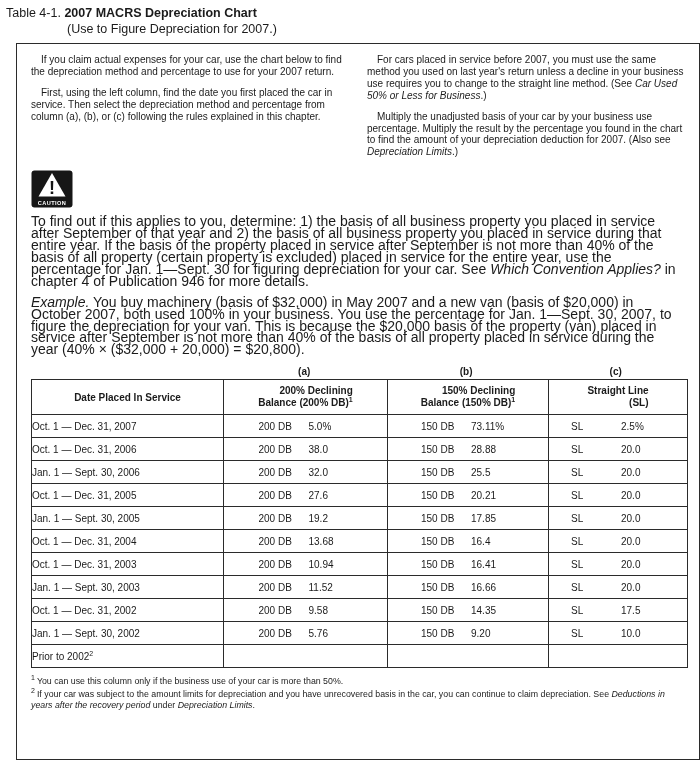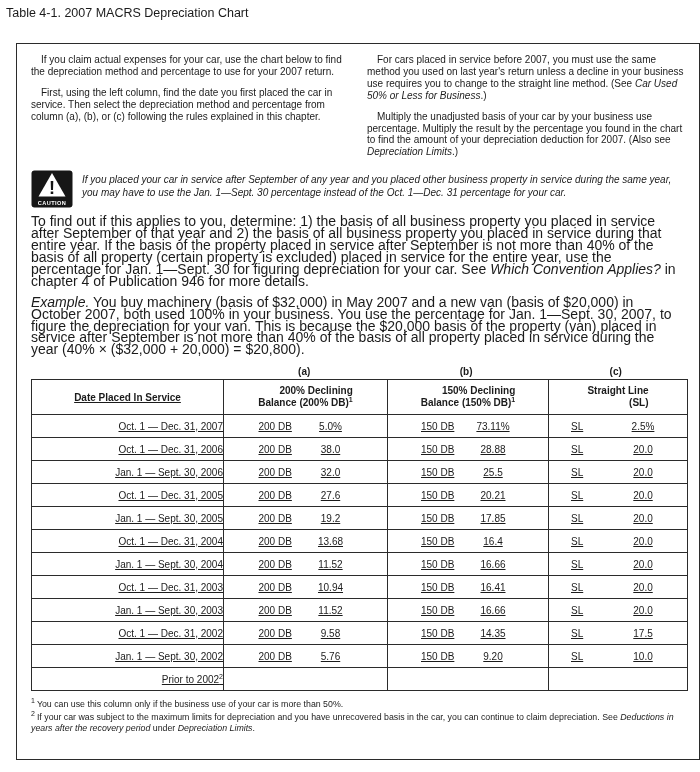--- a/index.html
+++ b/index.html
@@ -6,21 +6,21 @@
   html,body { width:700px; height:772px; }
   body {
     background:#ffffff; color:#1b1b1b;
     font-family:"Liberation Sans", sans-serif;
     position:relative; overflow:hidden;
   }
   .it { font-style:italic; }
   sup { font-size:7px; vertical-align:super; line-height:0; }
 
   .title-block { padding:6px 0 0 6px; font-size:12.5px; line-height:15.5px; }
-  .title-main { font-weight:normal; }
+  .title-main { font-weight:bold; }
   .title-sub { padding-left:61px; }
 
   .outer-box {
     position:absolute; left:16px; top:43px; width:684px; height:717px;
     border:1.5px solid #2b2b2b; padding:10px 14px 0 14px; background:#fff;
   }
 
   .intro { display:flex; gap:18px; font-size:10px; line-height:11.9px; }
   .intro .col { flex:1; }
   .intro p { text-indent:10px; margin-bottom:9px; }
@@ -29,40 +29,41 @@
   .caution-icon { flex:0 0 42px; }
   .caution-text { font-style:italic; font-size:10px; line-height:12.6px; padding-top:4px; }
 
   .para { font-size:14px; line-height:11.9px; margin-bottom:9px; }
 
   .table-wrap { margin-top:10px; }
   .abc-row { display:flex; font-size:10px; font-weight:bold; line-height:12px; margin-bottom:1px; }
   .abc-row .cell { text-align:center; }
   .w1 { width:192px; } .w2 { width:164px; } .w3 { width:161px; } .w4 { width:139px; }
 
-  table { border-collapse:collapse; width:656px; table-layout:fixed;text-decoration:underline; }
+  table { border-collapse:collapse; width:656px; table-layout:fixed; }
   th, td { border:1px solid #2b2b2b; font-size:10px; padding:0; }
   th { height:35px; font-weight:bold; }
   td { height:23px; }
   .hwrap { display:inline-block; text-align:right; line-height:12.2px; }
   th { text-align:center; vertical-align:middle; }
-  .c-date { text-align:right; }
+  .c-date { text-align:left; }
   .mv { display:flex; justify-content:center; gap:4px; }
   .mv .m { width:46px; text-align:left; }
-  .mv .v { width:44px; text-align:center; }
+  .mv .v { width:44px; text-align:left; }
 
   .footnotes { margin-top:8px; font-size:8.8px; line-height:11px; }
   .footnotes .fn { margin-bottom:2px; }
   .footnotes sup { margin-right:2px; }
 </style>
 </head>
 <body>
 
 <div class="title-block">
   <div><span>Table 4-1.</span> <span class="title-main">2007 MACRS Depreciation Chart</span></div>
+  <div class="title-sub">(Use to Figure Depreciation for 2007.)</div>
 </div>
 
 <div class="outer-box">
 
   <div class="intro">
     <div class="col">
       <p><span>If you claim actual expenses for your car, use the chart below to find the depreciation method and percentage to use for your 2007 return.</span></p>
       <p><span>First, using the left column, find the date you first placed the car in service. Then select the depreciation method and percentage from column (a), (b), or (c) following the rules explained in this chapter.</span></p>
     </div>
     <div class="col">
@@ -71,21 +72,20 @@
     </div>
   </div>
 
   <div class="caution-row">
     <svg class="caution-icon" width="42" height="38" viewBox="0 0 42 38">
       <rect x="0.5" y="0.5" width="41" height="37" rx="3" fill="#161616"></rect>
       <polygon points="21,3 34.5,26.5 7.5,26.5" fill="#ffffff"></polygon>
       <text x="21" y="24" font-size="18" font-weight="bold" fill="#161616" text-anchor="middle" font-family="Liberation Sans, sans-serif">!</text>
       <text x="21" y="34.5" font-size="5.6" font-weight="bold" fill="#ffffff" text-anchor="middle" letter-spacing="0.4" font-family="Liberation Sans, sans-serif">CAUTION</text>
     </svg>
-    <div class="caution-text">If you placed your car in service after September of any year and you placed other business property in service during the same year, you may have to use the Jan. 1—Sept. 30 percentage instead of the Oct. 1—Dec. 31 percentage for your car.</div>
   </div>
 
   <p class="para"><span>To find out if this applies to you, determine: 1) the basis of all business property you placed in service after September of that year and 2) the basis of all business property you placed in service during that entire year. If the basis of the property placed in service after September is not more than 40% of the basis of all property (certain property is excluded) placed in service for the entire year, use the percentage for Jan. 1—Sept. 30 for figuring depreciation for your car. See </span><span class="it">Which Convention Applies?</span><span> in chapter 4 of Publication 946 for more details.</span></p>
   <p class="para"><span class="it">Example.</span><span> You buy machinery (basis of $32,000) in May 2007 and a new van (basis of $20,000) in October 2007, both used 100% in your business. You use the percentage for Jan. 1—Sept. 30, 2007, to figure the depreciation for your van. This is because the $20,000 basis of the property (van) placed in service after September is not more than 40% of the basis of all property placed in service during the year (40% × ($32,000 + 20,000) = $20,800).</span></p>
 
   <div class="table-wrap">
     <div class="abc-row">
       <div class="cell w1"></div>
       <div class="cell w2">(a)</div>
       <div class="cell w3">(b)</div>
@@ -234,41 +234,20 @@
               </div>
             </td>
       <td>
               <div class="mv">
                 <span class="m">SL</span>
                 <span class="v">20.0</span>
               </div>
             </td>
     </tr>
 
-    <tr>
-      <td class="c-date"><span>Jan. 1 — Sept. 30, 2004</span><sup></sup></td>
-      <td>
-              <div class="mv">
-                <span class="m">200 DB</span>
-                <span class="v">11.52</span>
-              </div>
-            </td>
-      <td>
-              <div class="mv">
-                <span class="m">150 DB</span>
-                <span class="v">16.66</span>
-              </div>
-            </td>
-      <td>
-              <div class="mv">
-                <span class="m">SL</span>
-                <span class="v">20.0</span>
-              </div>
-            </td>
-    </tr>
 
     <tr>
       <td class="c-date"><span>Oct. 1 — Dec. 31, 2003</span><sup></sup></td>
       <td>
               <div class="mv">
                 <span class="m">200 DB</span>
                 <span class="v">10.94</span>
               </div>
             </td>
       <td>
@@ -371,16 +350,16 @@
                 <span class="v"></span>
               </div>
             </td>
     </tr>
   </tbody>
     </table>
   </div>
 
   <div class="footnotes">
     <div class="fn"><sup>1</sup><span><span>You can use this column only if the business use of your car is more than 50%.</span></span></div>
-    <div class="fn"><sup>2</sup><span><span>If your car was subject to the maximum limits for depreciation and you have unrecovered basis in the car, you can continue to claim depreciation. See </span><span class="it">Deductions in years after the recovery period</span><span> under </span><span class="it">Depreciation Limits</span><span>.</span></span></div>
+    <div class="fn"><sup>2</sup><span><span>If your car was subject to the amount limits for depreciation and you have unrecovered basis in the car, you can continue to claim depreciation. See </span><span class="it">Deductions in years after the recovery period</span><span> under </span><span class="it">Depreciation Limits</span><span>.</span></span></div>
   </div>
 
 </div>
 
 </body></html>

